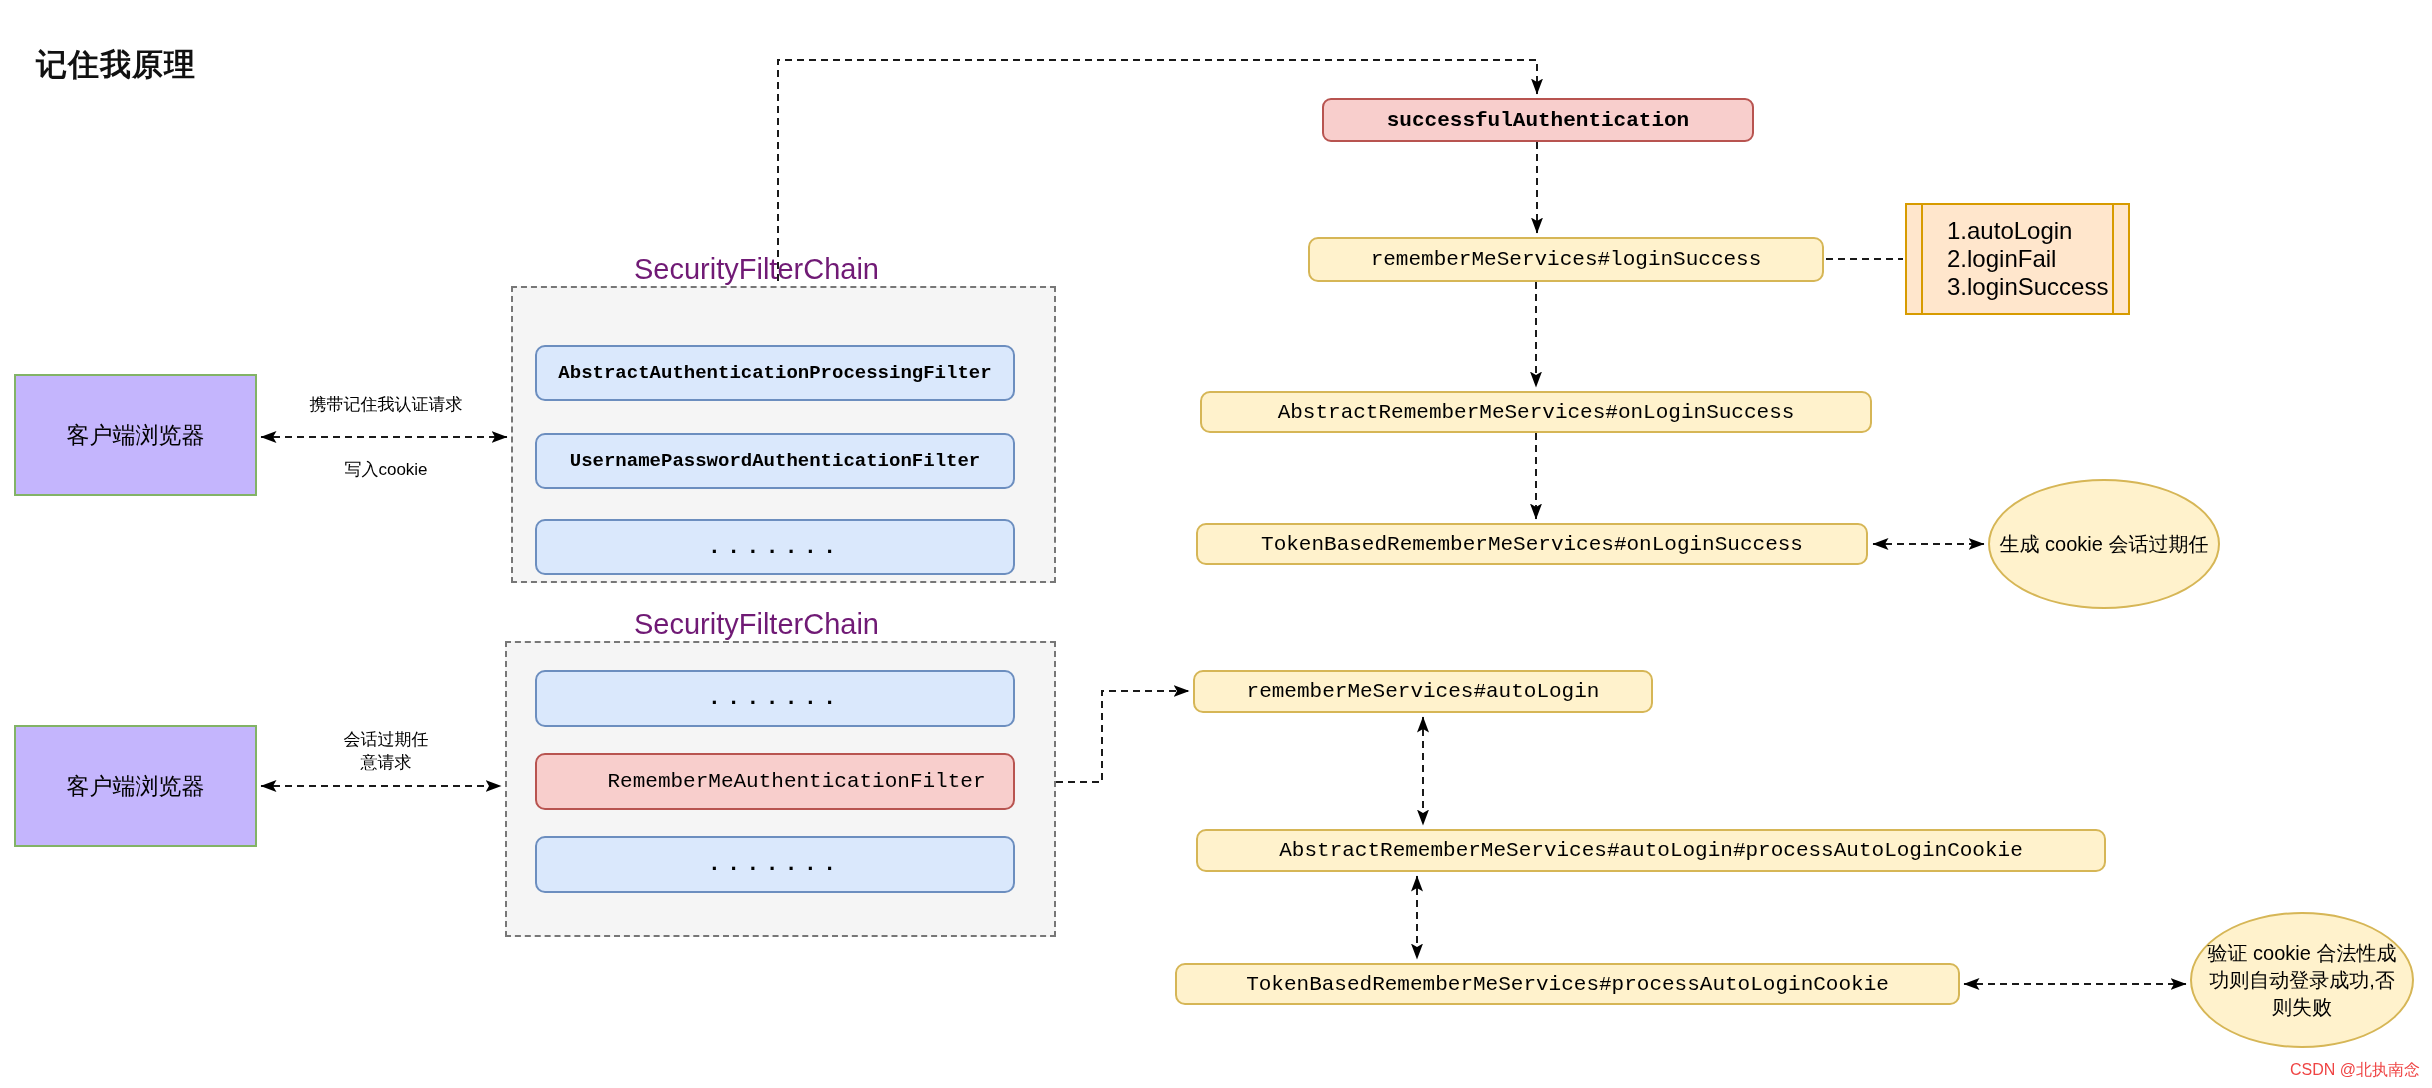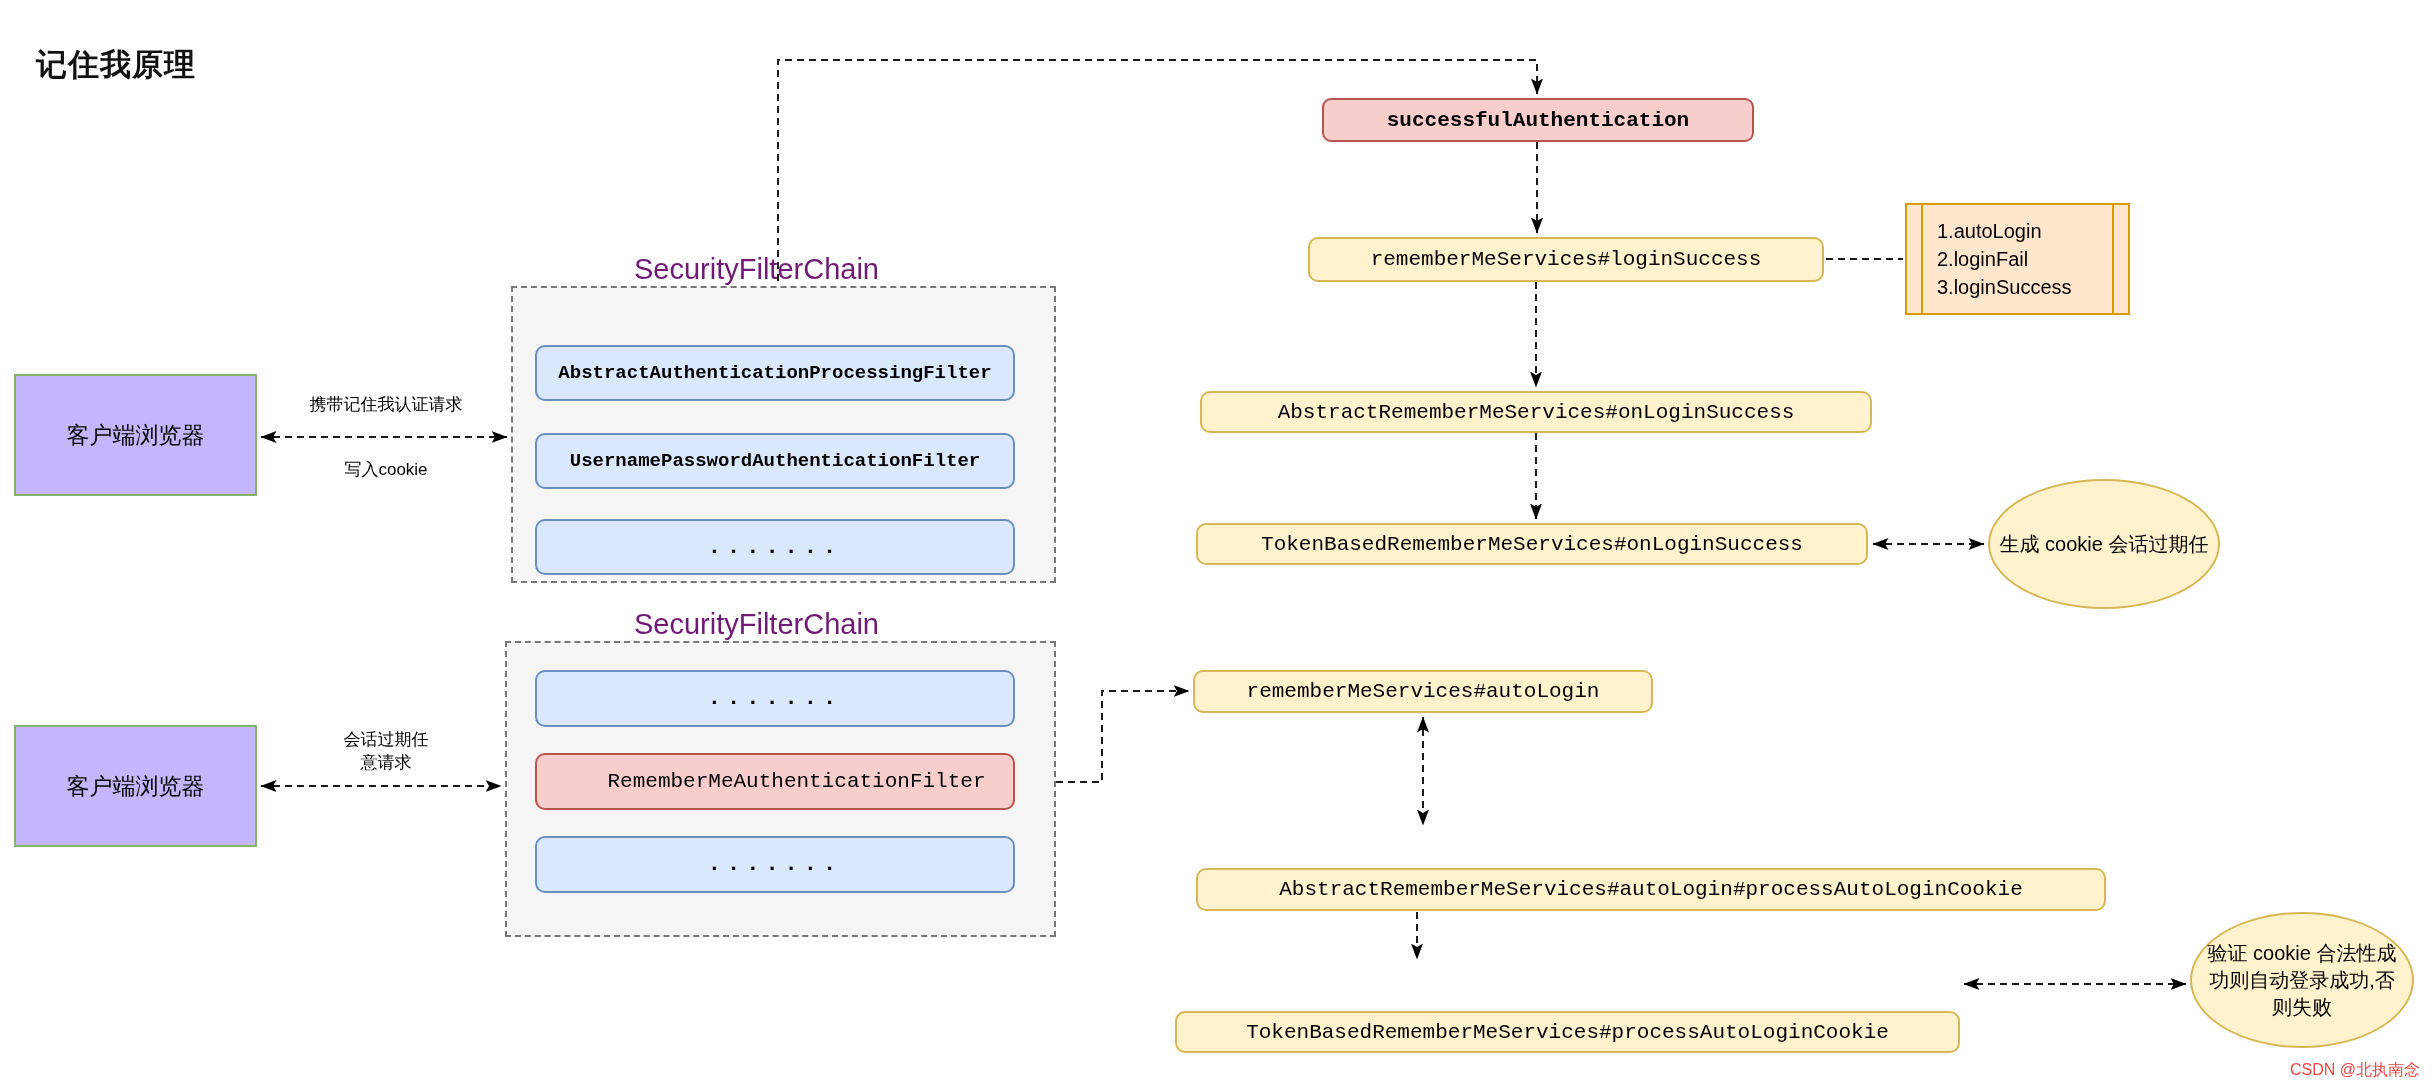--- a/index.html
+++ b/index.html
@@ -44,23 +44,23 @@
     font-size: 21px; font-weight: bold;
   }
   .pill-yellow {
     background: #fff2cc; border: 2px solid #d6b656; border-radius: 10px;
     font-size: 21px; font-weight: normal;
   }
   .edge-label { position: absolute; z-index: 2; text-align: center; font-size: 17px; color: #000; line-height: 23px; }
   .note-card {
     position: absolute; z-index: 1; box-sizing: border-box;
     background: #ffe6cc; border: 2px solid #d79b00;
-    font-size: 20px; line-height: 28px; color: #000;
+    font-size: 24px; line-height: 28px; color: #000;
     display: flex; flex-direction: column; justify-content: center;
-    padding-left: 30px; text-align: left;
+    padding-left: 40px; text-align: left;
   }
   .note-card .bar { position: absolute; top: 0; bottom: 0; width: 2px; background: #d79b00; }
   .note-card .bar-left { left: 14px; }
   .note-card .bar-right { right: 14px; }
   .ellipse {
     background: #fff2cc; border: 2px solid #d6b656; border-radius: 50%;
     font-size: 20px; line-height: 27px;
   }
   .ellipse .etext { width: 210px; }
   .ellipse2 .etext { width: 205px; }
@@ -183,25 +183,25 @@
     <span>RememberMeAuthenticationFilter</span>
   </div>
   <div class="node filter-blue mono dots" style="left:535px; top:836px; width:480px; height:57px;">
     <span>.......</span>
   </div>
 
   <div class="node pill-yellow mono" style="left:1193px; top:670px; width:460px; height:43px;">
     <span>rememberMeServices#autoLogin</span>
   </div>
 
-  <div class="node pill-yellow mono" style="left:1196px; top:829px; width:910px; height:43px;margin-top:39px;">
+  <div class="node pill-yellow mono" style="left:1196px; top:829px; width:910px; height:43px;">
     <span>AbstractRememberMeServices#autoLogin#processAutoLoginCookie</span>
   </div>
 
-  <div class="node pill-yellow mono" style="left:1175px; top:963px; width:785px; height:42px;margin-top:48px;">
+  <div class="node pill-yellow mono" style="left:1175px; top:963px; width:785px; height:42px;">
     <span>TokenBasedRememberMeServices#processAutoLoginCookie</span>
   </div>
 
   <div class="node ellipse ellipse2" style="left:2190px; top:912px; width:224px; height:136px;">
     <div class="etext">验证 cookie 合法性成功则自动登录成功,否则失败</div>
   </div>
 
   <div class="watermark">CSDN @北执南念</div>
 
 </div>

